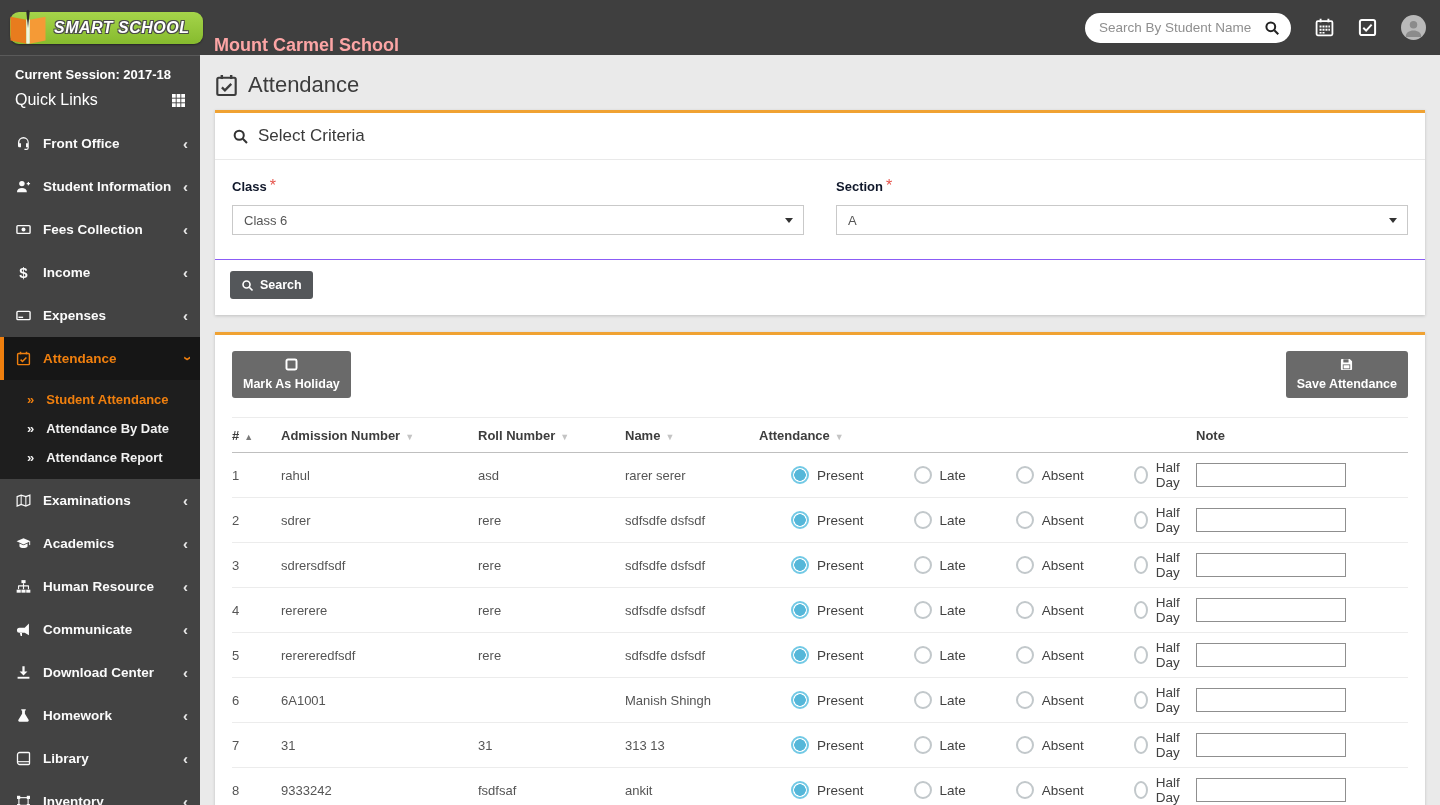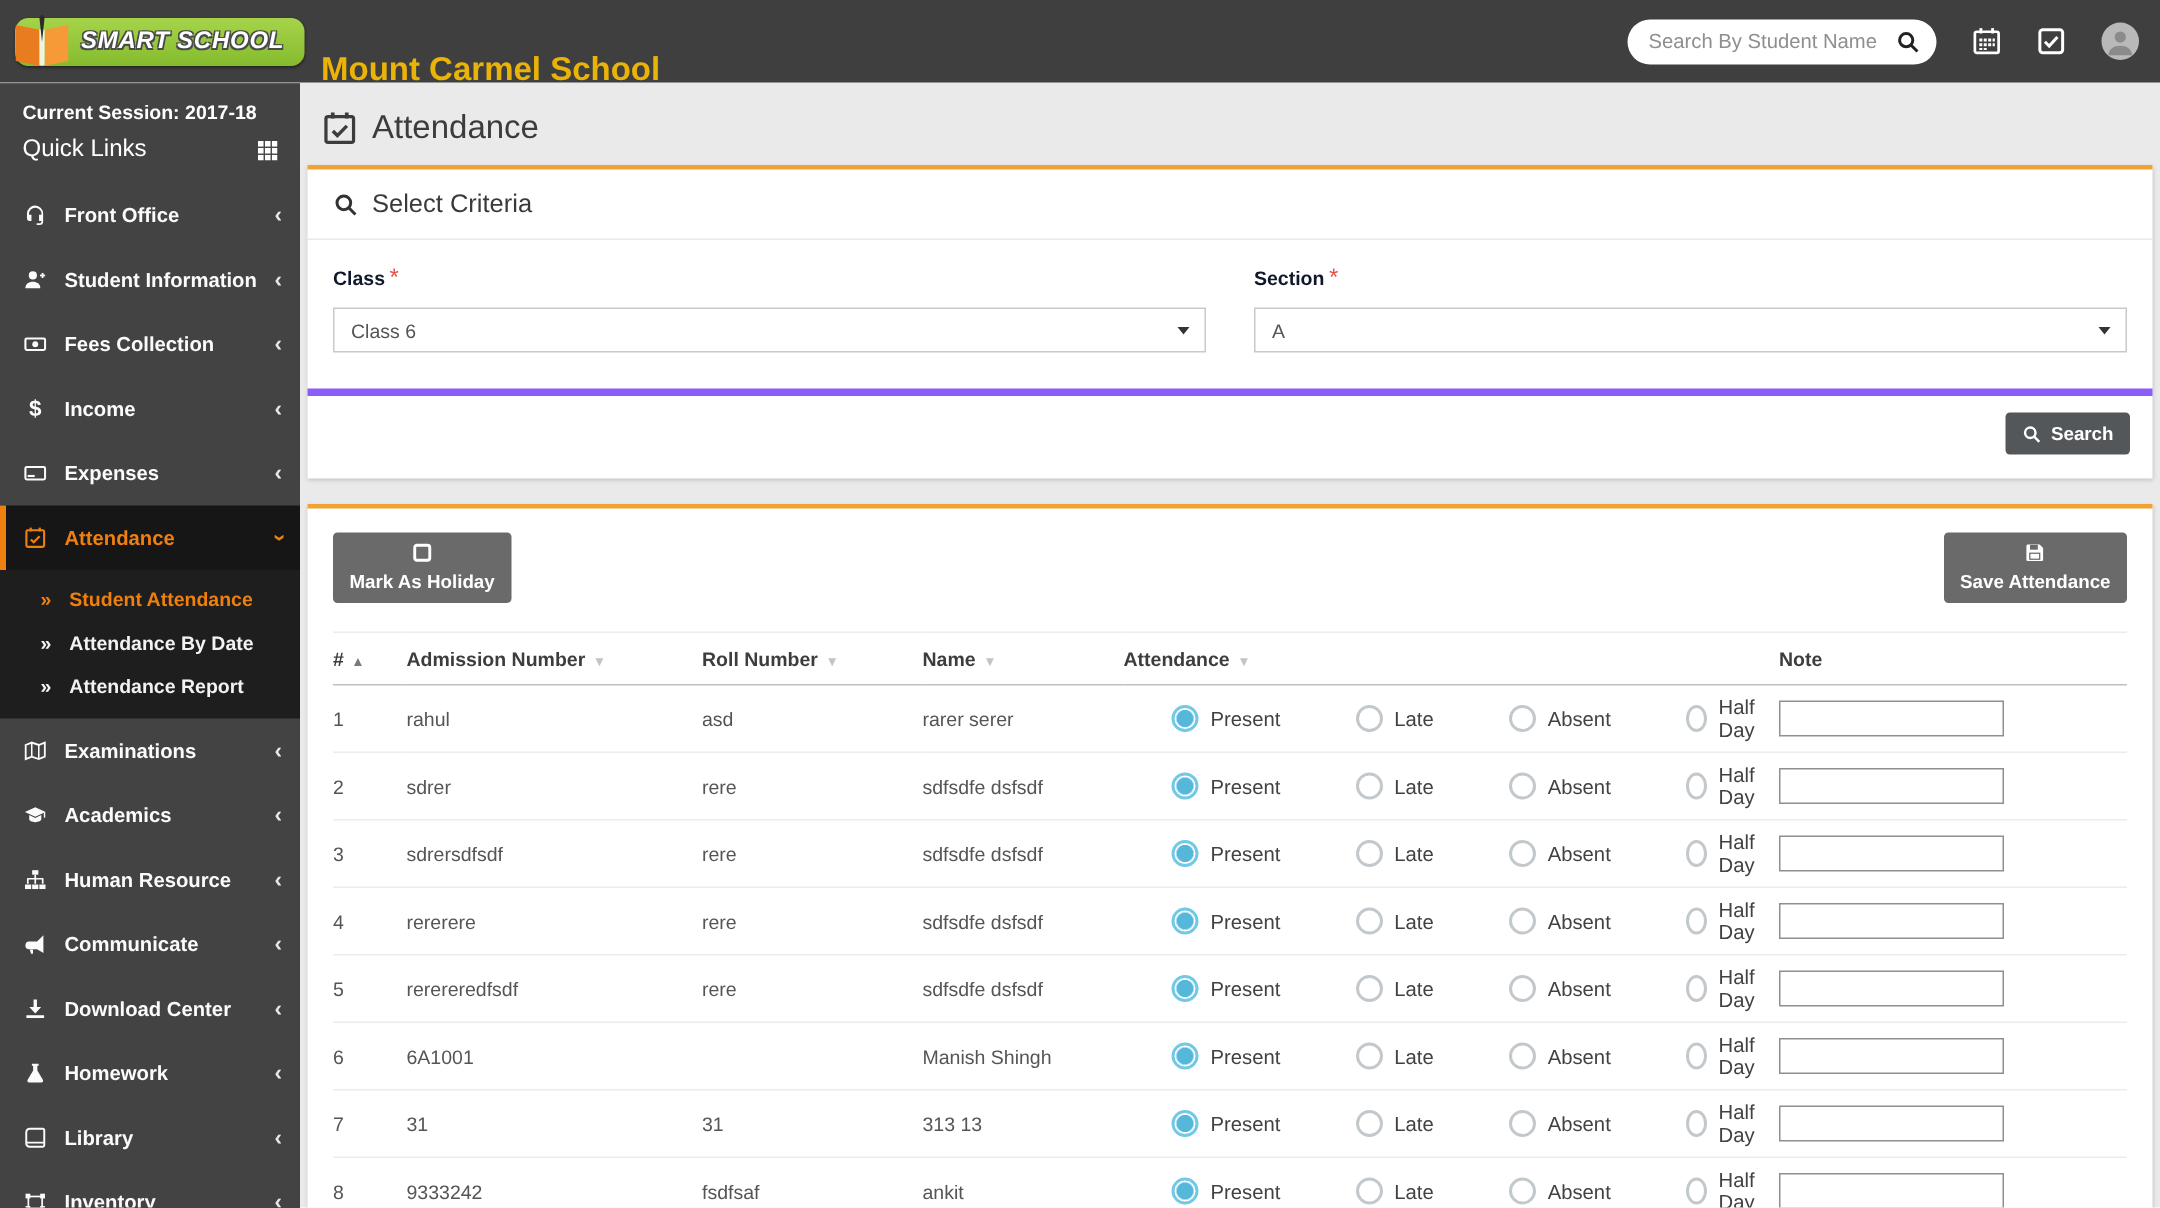--- a/index.html
+++ b/index.html
@@ -9,21 +9,21 @@
   
   .navbar { position:fixed; top:0; left:0; right:0; height:55px; background:#3f3f3f;
             display:flex; align-items:center; z-index:20; }
   .logo-area { width:200px; flex:0 0 200px; display:flex; align-items:center; padding-left:10px; }
   .logo-pill { position:relative; background:linear-gradient(#a5d44a,#86bb2e); border-radius:9px;
                height:32px; display:flex; align-items:center; padding:0 14px 0 44px;
                box-shadow:0 1px 2px rgba(0,0,0,.4); }
   .logo-book { position:absolute; left:-4px; top:-5px; width:44px; height:42px; }
   .logo-text { color:#fff; font-weight:bold; font-style:italic; font-size:16px; letter-spacing:.5px;
                text-shadow:1px 1px 0 #4a4a4a, -1px 1px 0 #4a4a4a, 1px -1px 0 #4a4a4a, -1px -1px 0 #4a4a4a; white-space:nowrap; }
-  .school-name { margin-left:14px; color:#eab308; font-size:22px; font-weight:bold;margin-top:36px; }
+  .school-name { margin-left:14px; color:#fca5a5; font-size:18px; font-weight:bold;margin-top:36px; }
   .nav-right { margin-left:auto; display:flex; align-items:center; gap:24px; padding-right:14px; }
   .search-pill { width:206px; height:30px; background:#fff; border-radius:15px;
                  display:flex; align-items:center; padding:0 11px 0 14px; }
   .search-pill input { flex:1; min-width:0; border:none; outline:none; font-size:13.5px; color:#555;
                        font-family:"Liberation Sans", sans-serif; background:transparent; }
   .search-pill input::placeholder { color:#8f8f8f; }
   .search-pill .mag { color:#222; width:16px; height:16px; flex:0 0 16px; }
   .nav-ico { color:#fff; width:19px; height:19px; cursor:pointer; display:block; }
   .avatar { width:25px; height:25px; border-radius:50%; background:#b9b9b9; overflow:hidden;
             display:flex; align-items:center; justify-content:center; cursor:pointer; }
@@ -50,37 +50,37 @@
                   color:#f2f2f2; font-size:13px; font-weight:bold; cursor:pointer; }
   .submenu-item .chev { margin-right:12px; font-size:13px; }
   .submenu-item.active { color:#ef7f0e; }
 
   
   .main { margin-left:200px; padding-top:55px; }
   .page-head { display:flex; align-items:center; gap:10px; padding:17px 15px 12px; }
   .page-head svg { width:23px; height:23px; color:#3c3c3c; }
   .page-title { font-size:22px; color:#3c3c3c; }
 
-  .panel { margin:0 5px 17px; background:#fff; border-top:3px solid #f0a232;
+  .panel { margin:0 15px 17px; background:#fff; border-top:3px solid #f0a232;
            box-shadow:0 1px 3px rgba(0,0,0,.18); }
   .panel-head { display:flex; align-items:center; gap:9px; padding:13px 17px; border-bottom:1px solid #e9e9e9; }
   .panel-head svg { width:17px; height:17px; color:#333; }
   .panel-title { font-size:17px; color:#3a3a3a; }
 
   .criteria-body { display:flex; gap:32px; padding:17px 17px 24px; }
   .field { flex:1; }
   .field-label { font-size:13px; font-weight:bold; color:#0f172a; }
   .req { color:#e5534b; margin-left:3px; }
   .control { margin-top:10px; position:relative; height:30px; border:1px solid #c9c9c9;
              display:flex; align-items:center; padding:0 24px 0 11px; font-size:13px; color:#555;
              background:#fff; cursor:pointer; }
   .control.select:after { content:""; position:absolute; right:10px; top:12px;
              border-left:4px solid transparent; border-right:4px solid transparent; border-top:5px solid #333; }
   .control.disabled { background:#eee; color:#777; cursor:default; }
-  .panel-foot { border-top:5px solid #8b5cf6; padding:11px 15px 16px; display:flex; justify-content:flex-end; }
+  .panel-foot { border-top:1px solid #8b5cf6; padding:11px 15px 16px; display:flex; }
 
   .btn { display:inline-flex; align-items:center; gap:6px; border:none; border-radius:3px;
          color:#fff; font-size:12.5px; font-weight:bold; font-family:"Liberation Sans", sans-serif;
          padding:7px 11px; cursor:pointer; }
   .btn svg { width:13px; height:13px; }
   .btn-search { background:#54575a; }
   .btn-gray { background:#6a6a6a;flex-direction:column; }
 
   .toolbar { display:flex; align-items:center; justify-content:space-between; padding:16px 17px 13px; }
 

